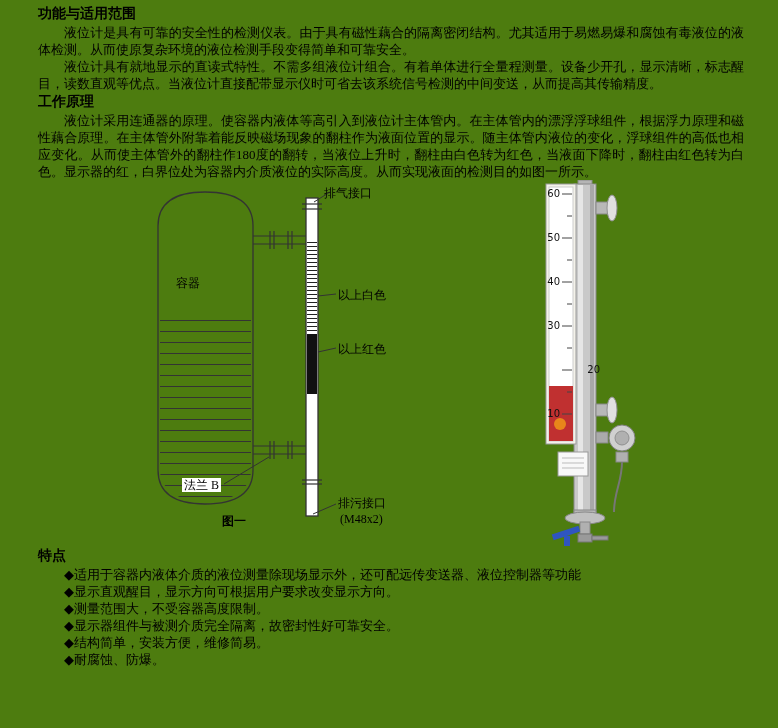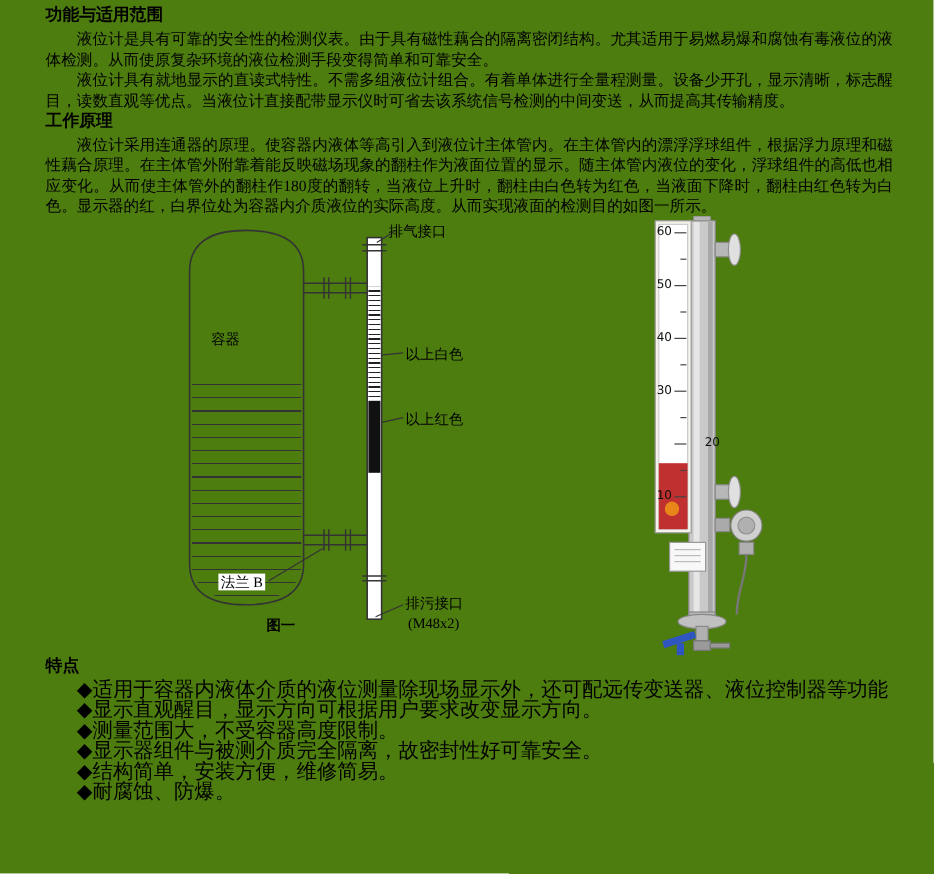--- a/index.html
+++ b/index.html
@@ -34,21 +34,21 @@
     left:269px; top:55px; width:10px; height:95px;
     background:repeating-linear-gradient(to bottom, transparent 0 3px, #222 3px 4px);
   }
   .tube-black { left:269px; top:150px; width:10px; height:60px; background:#111; }
   .scalenum {
     position:absolute; left:46px; width:14px; text-align:right;
     font-size:10px; line-height:12px; color:#111;
     font-family:"DejaVu Sans","Liberation Sans",sans-serif;
   }
   .bullets { padding-left:26px; }
-  .bullet { font-size:17px; line-height:17px; }
+  .bullet { font-size:13px; line-height:17px; }
   svg { display:block; }
 </style>
 </head>
 <body>
 
 <div class="page">
   <div class="content">
 
     <h3 class="sec-heading"><span>功能与适用范围</span></h3>
     <p class="para">液位计是具有可靠的安全性的检测仪表。由于具有磁性藕合的隔离密闭结构。尤其适用于易燃易爆和腐蚀有毒液位的液体检测。从而使原复杂环境的液位检测手段变得简单和可靠安全。</p>

